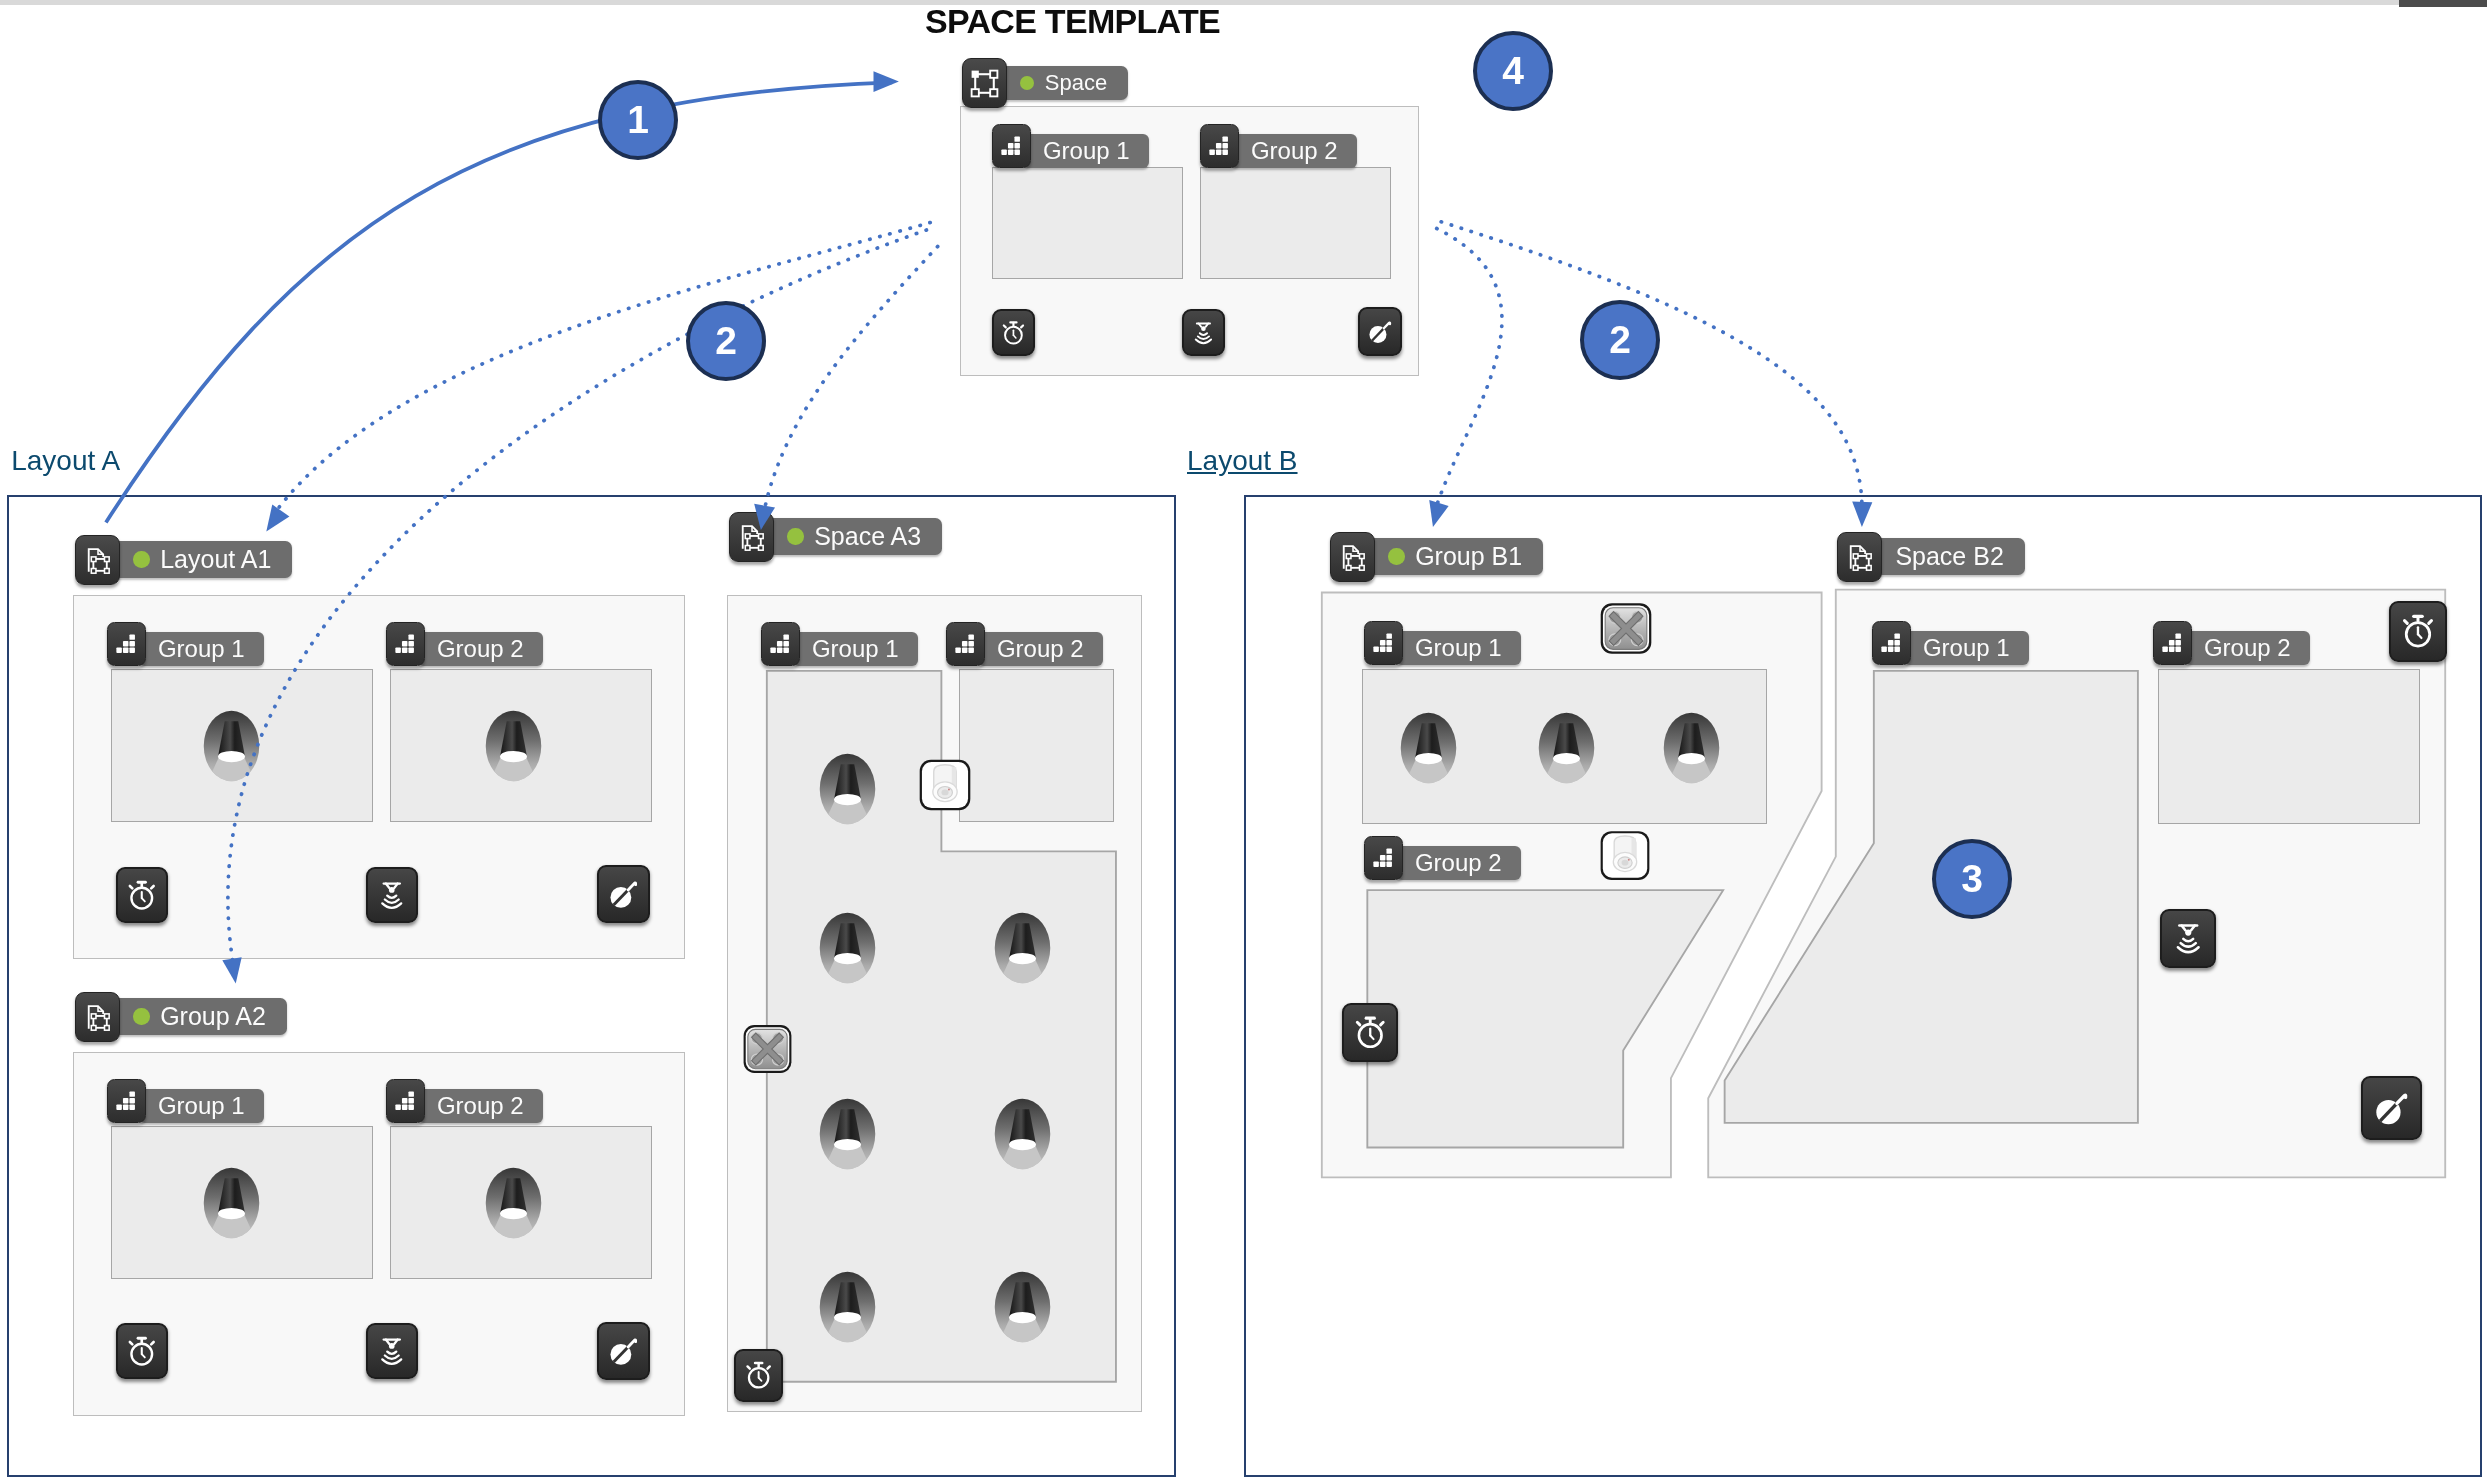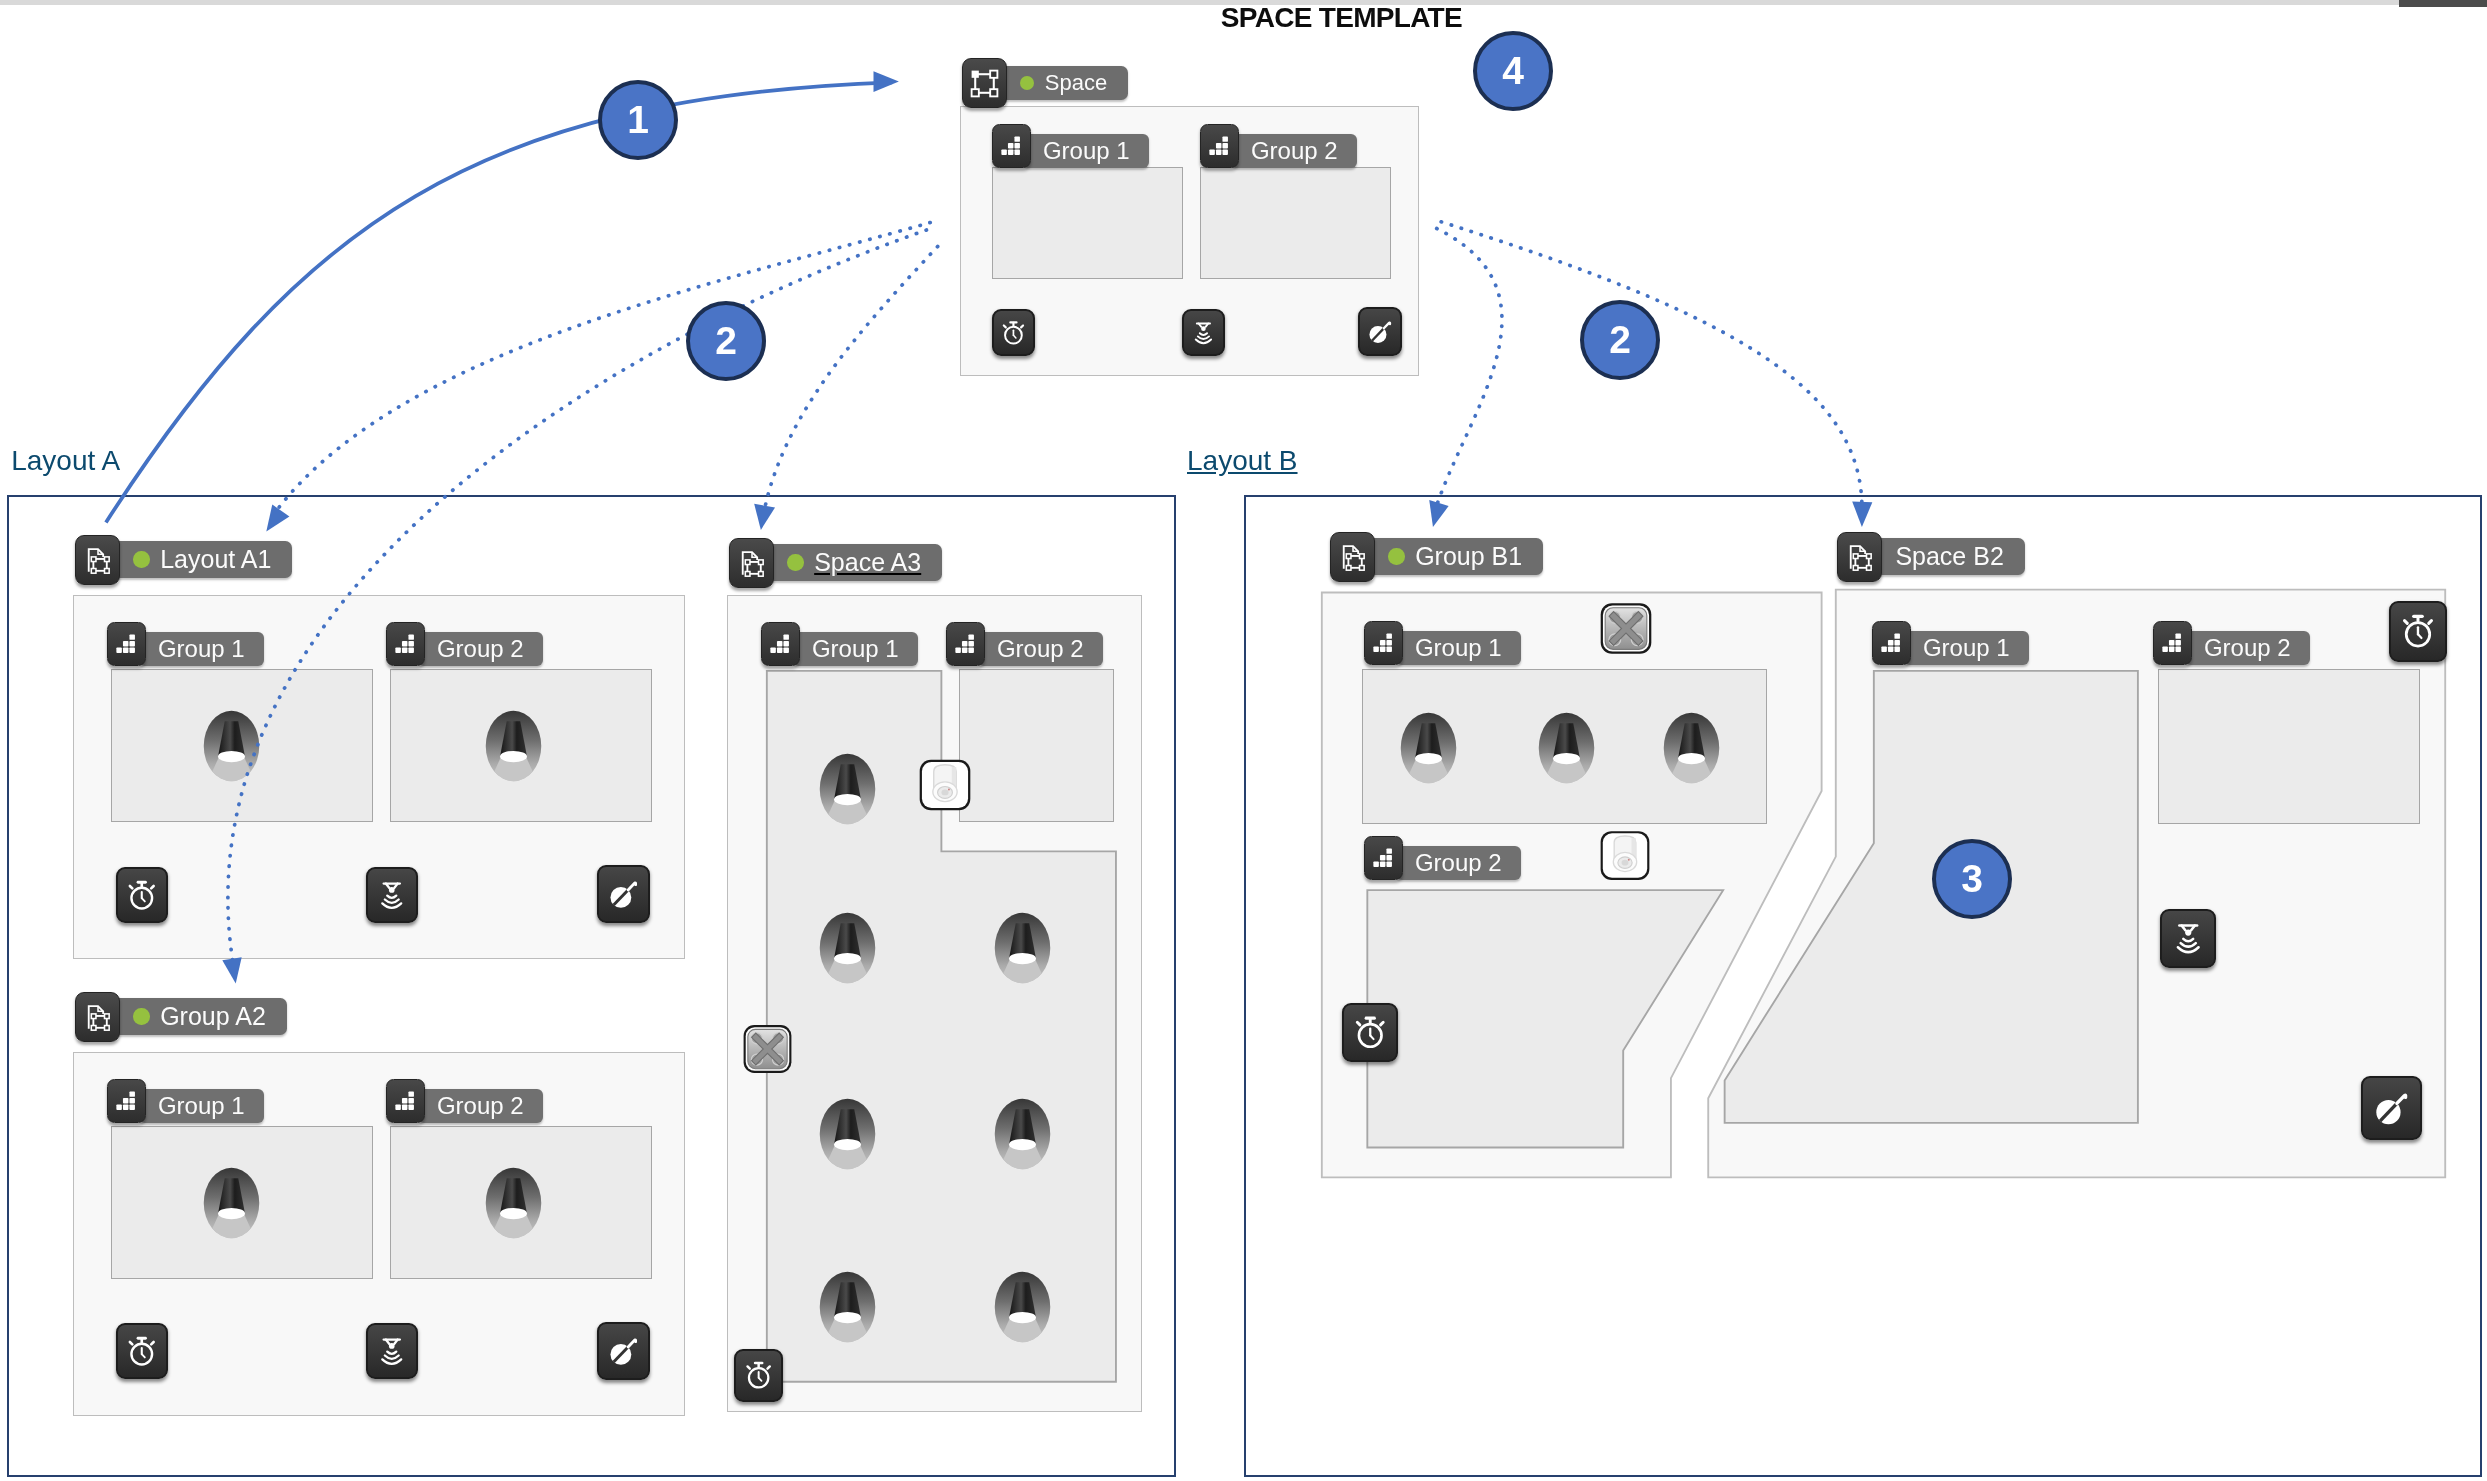--- a/index.html
+++ b/index.html
@@ -6,22 +6,22 @@
   body{
     width:2487px;height:1482px;position:relative;background:#ffffff;
     font-family:"Liberation Sans",sans-serif;overflow:hidden;
     -webkit-font-smoothing:antialiased;
   }
   
   .topstrip{position:absolute;left:0;top:0;width:2487px;height:5.2px;background:#d9d9d9;z-index:1;}
   .topstrip-dark{position:absolute;left:2399px;top:0;width:88px;height:6.7px;background:#4c4c4c;z-index:1;}
   
   .title{
-    position:absolute;left:925px;top:1.5px;width:537px;text-align:right;
-    font-size:28px;font-weight:700;color:#0d0d0d;letter-spacing:-0.7px;z-index:6;
+    position:absolute;left:925px;top:1.5px;width:537px;text-align:left;
+    font-size:34px;font-weight:700;color:#0d0d0d;letter-spacing:-0.7px;z-index:6;
   }
   
   .lbox{position:absolute;border:2.2px solid #26406e;background:#ffffff;z-index:2;}
   .llabel{position:absolute;font-size:28px;color:#0c4a6e;z-index:6;white-space:nowrap;}
   
   .obox{position:absolute;background:#f8f8f8;border:1.5px solid #bdbdbd;z-index:4;}
   
   .gbox{position:absolute;background:#ebebeb;border:1.5px solid #a6a6a6;z-index:8;}
   
   .tagw{position:absolute;display:flex;align-items:flex-start;z-index:22;}
@@ -355,21 +355,21 @@
     <svg viewBox="0 0 47.3594 51.7969" width="35" height="39">
       <use href="#sym-waves"></use>
     </svg>
   </div>
 <div class="dev" style="left:597px;top:1322px;width:49px;height:54px;">
     <svg viewBox="0 0 48.8281 53.2656" width="36" height="40">
       <use href="#sym-probe"></use>
     </svg>
   </div>
 
-<div class="tagw" style="left:729px;top:538px;text-decoration:underline;">
+<div class="tagw" style="left:729px;top:512px;">
   <span class="ticon">
       <svg viewBox="0 0 44 44" width="33" height="33">
         <use href="#sym-space-instance"></use>
       </svg>
     </span>
   <span class="tpill">
     <span class="dot"></span>
     <span>Space A3</span>
   </span>
 </div>

